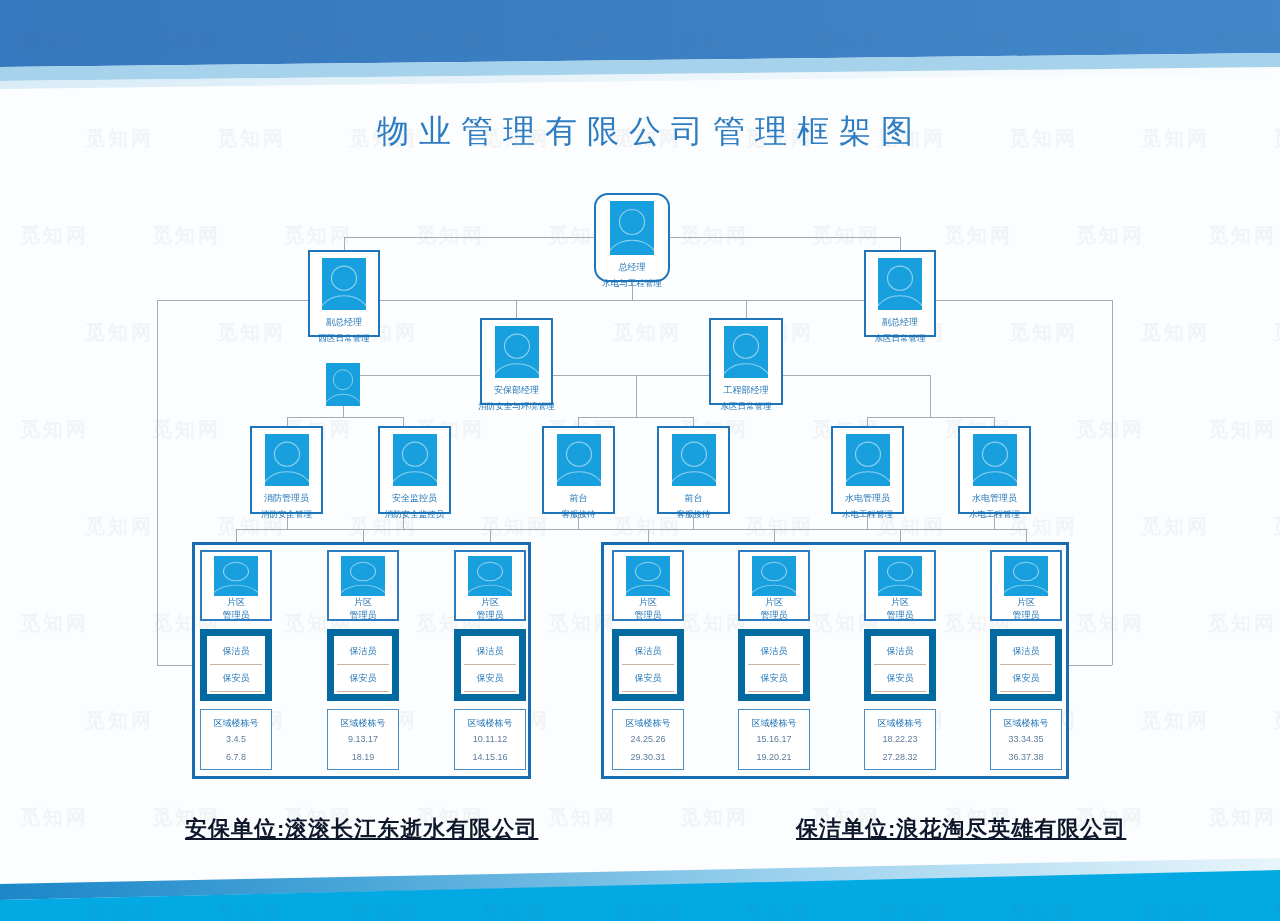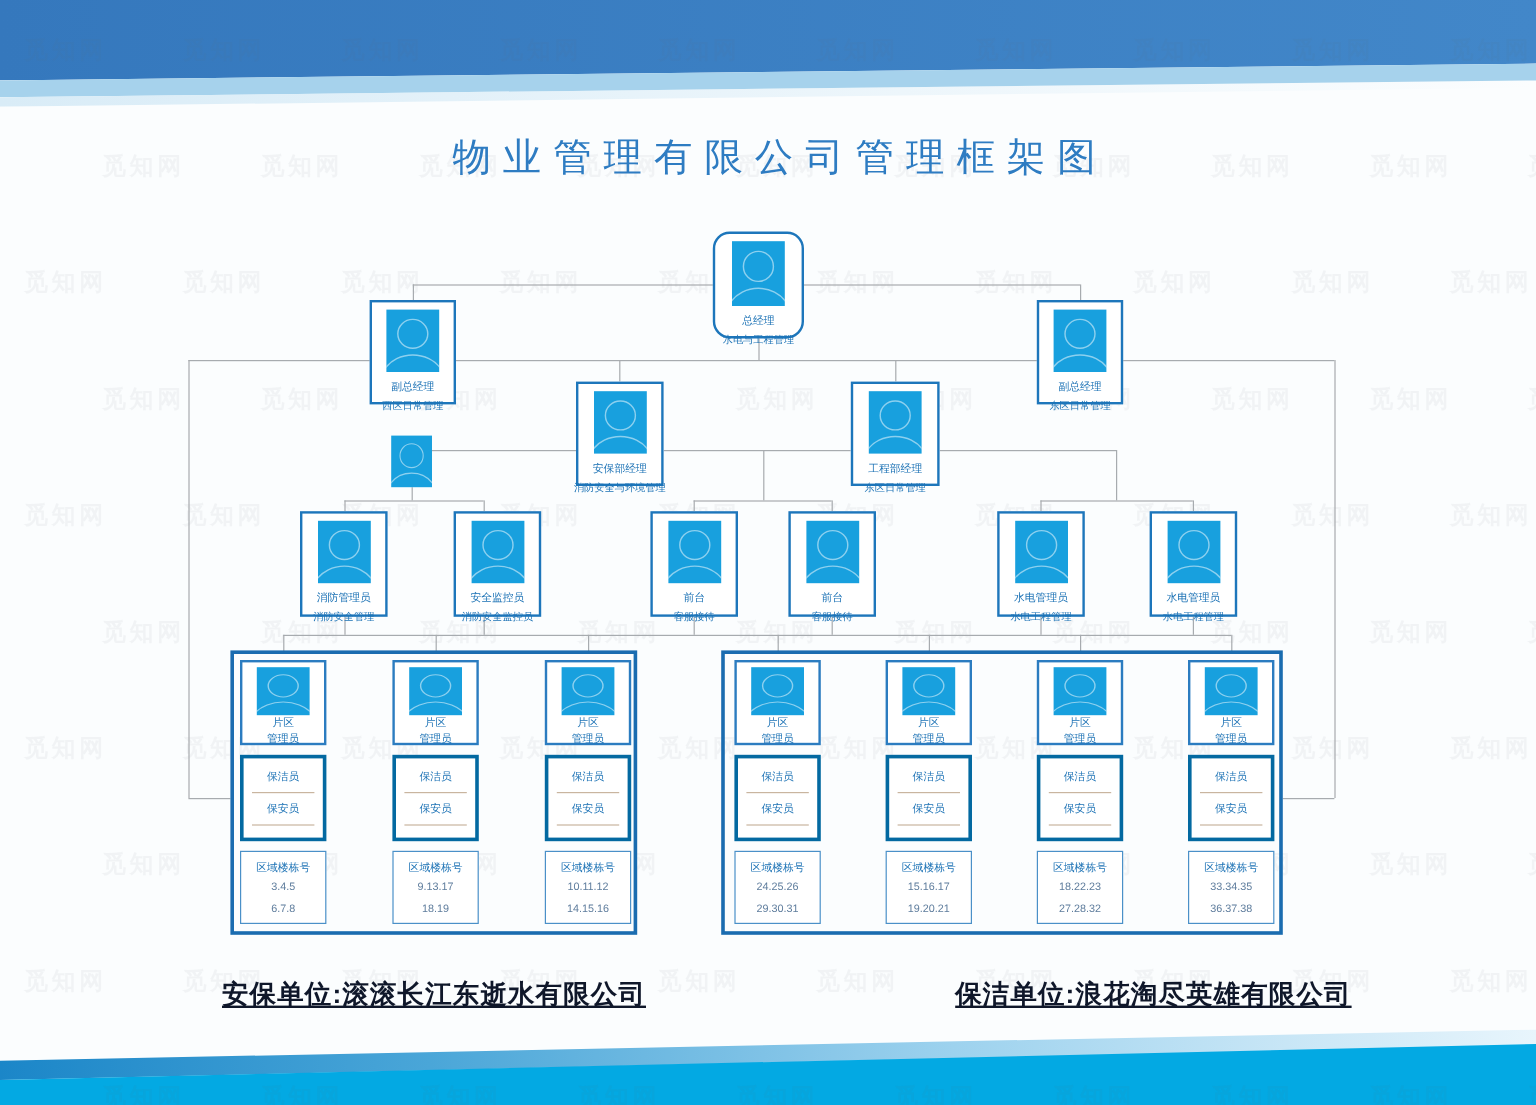--- a/index.html
+++ b/index.html
@@ -35,21 +35,21 @@
   .nt{font-size:9px;color:#1c72b5;margin-top:6px;white-space:nowrap;}
   .ns{font-size:8.5px;color:#1c72b5;margin-top:4px;white-space:nowrap;margin-left:-12px;margin-right:-12px;}
   #node-photo-only{position:absolute;left:326px;top:363px;width:34px;height:43px;}
   
   .zone-group{position:absolute;top:542px;height:237px;border:3px solid #1a6cb0;
       box-sizing:border-box;background:transparent;}
   .zone-col{position:absolute;top:550px;width:72px;}
   .zcard{box-sizing:border-box;background:#fff;text-align:center;}
   .zphoto{height:71px;border:2px solid #2b7cc0;margin-bottom:8px;}
   .zphoto .photo{margin:4px auto 0 auto;}
-  .zstaff{height:72px;border:3px solid #0369a1;margin-bottom:8px;padding-top:9px;}
+  .zstaff{height:72px;border:7px solid #0369a1;margin-bottom:8px;padding-top:9px;}
   .zblock{height:61px;border:1px solid #4a90c8;padding-top:7px;}
   .zt{font-size:9px;color:#1c72b5;line-height:13px;white-space:nowrap;}
   .uline{height:1px;width:52px;background:#c9b59f;margin:6px auto 7px auto;}
   .znum{font-size:9px;color:#5f7d9d;line-height:18px;white-space:nowrap;}
   
   .unit-label{position:absolute;top:814px;font-size:22px;font-weight:bold;color:#0f172a;
       letter-spacing:1px;white-space:nowrap;text-decoration:underline;}
   #security-unit-label{left:185px;}
   #cleaning-unit-label{left:796px;}
 </style>

